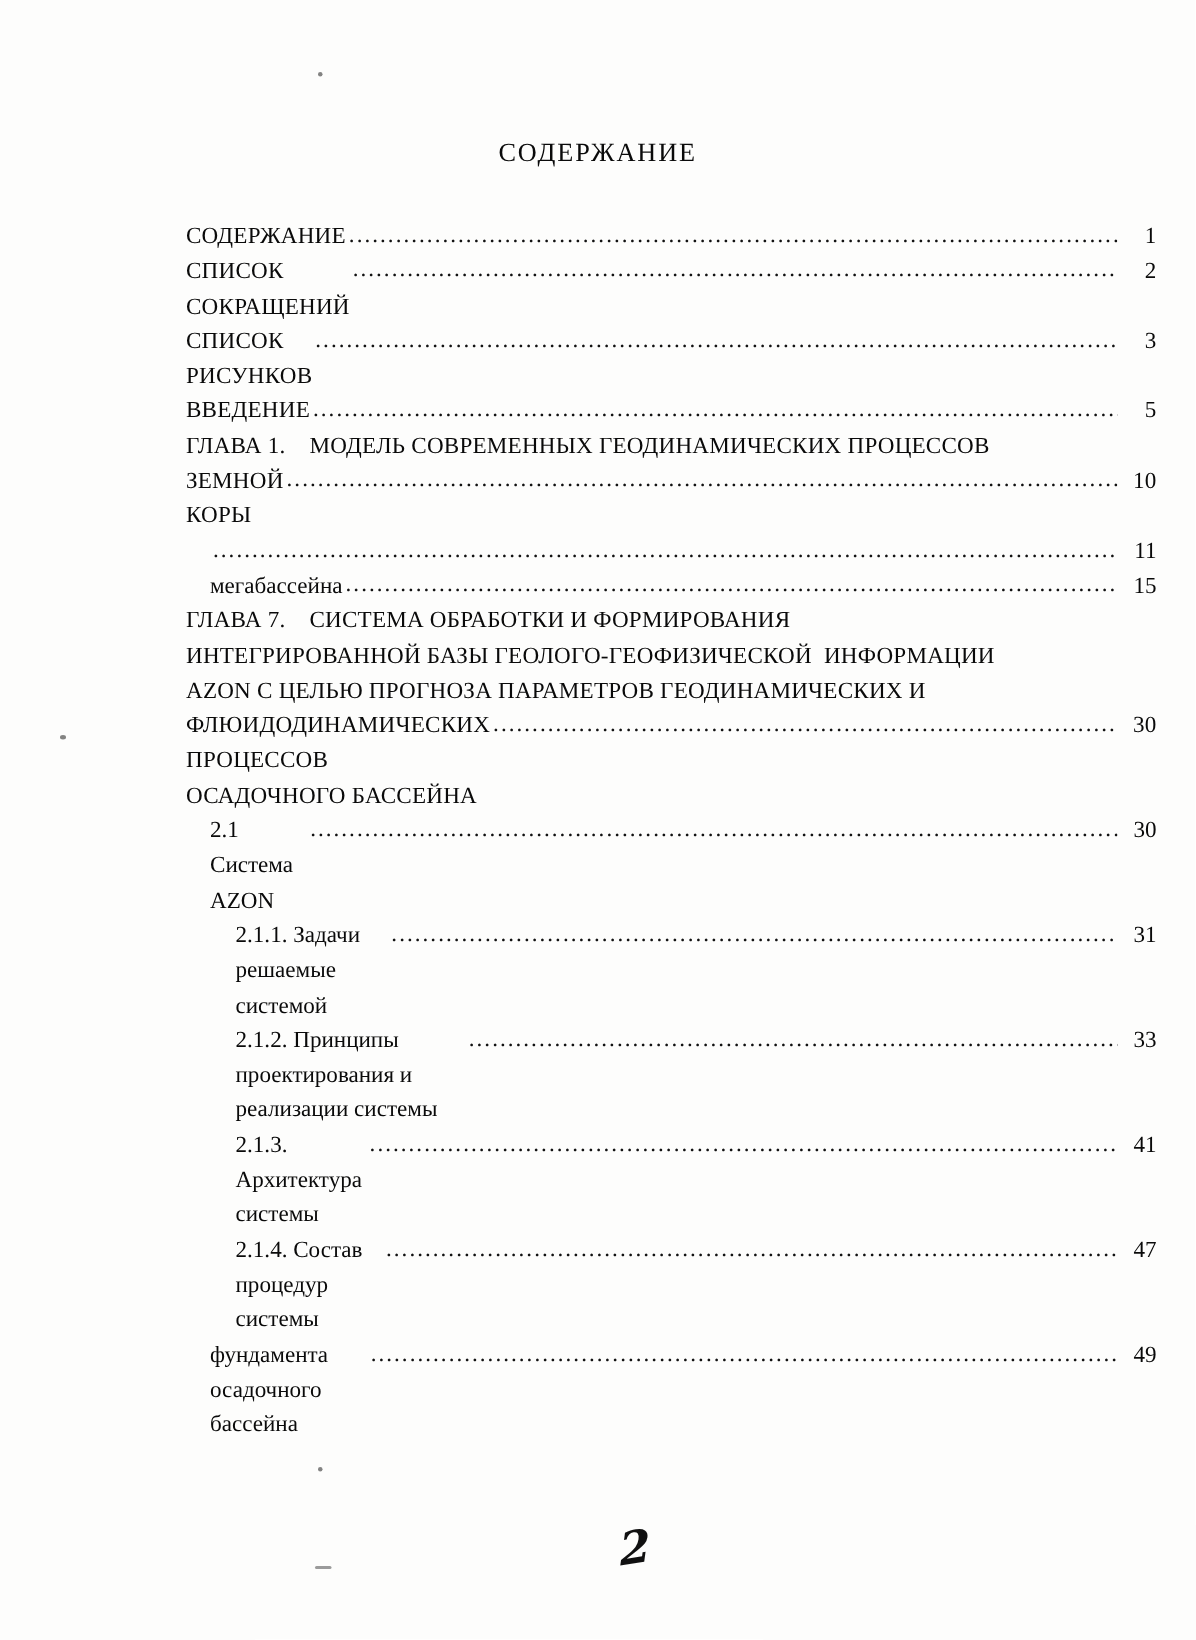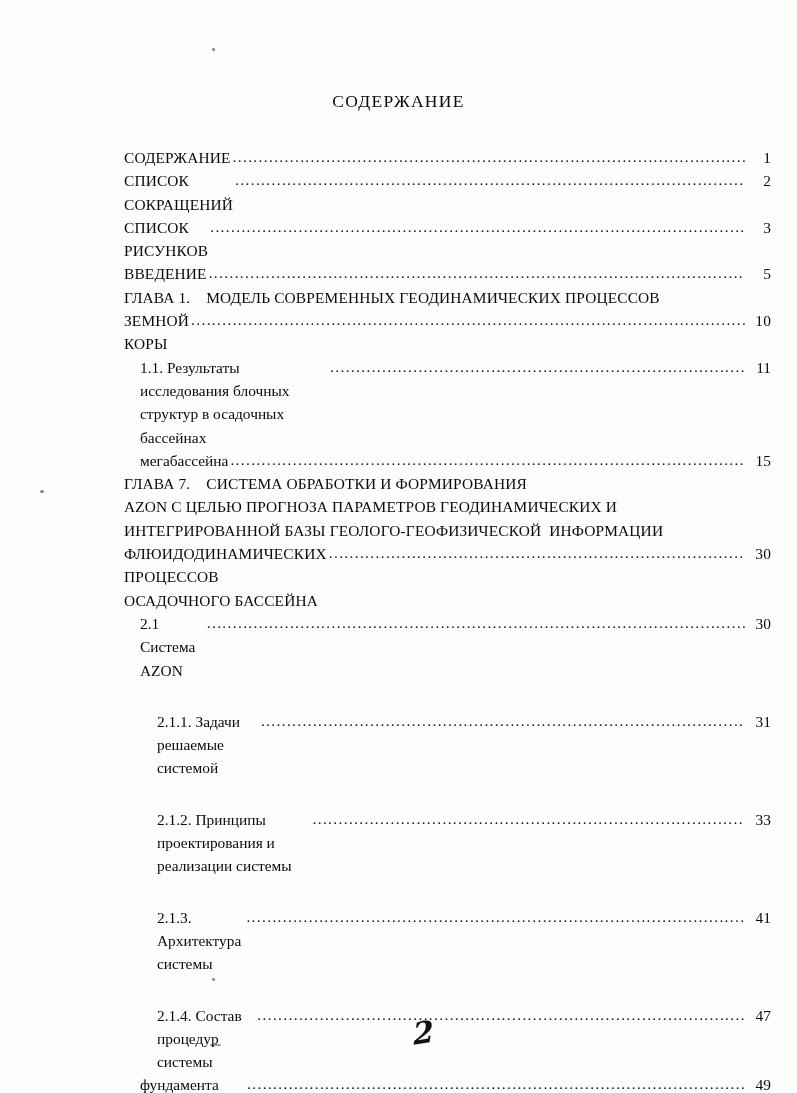--- a/index.html
+++ b/index.html
@@ -92,21 +92,21 @@
     display: block;
   }
   .toc-entry .wrap-lines .wl {
     display: block;
     white-space: pre-wrap;
   }
 
   
   .lvl-0 { margin-left: 0px; }
   .lvl-1 { margin-left: 16px; }
-  .lvl-2 { margin-left: 33px; margin-top: 28px; }
+  .lvl-2 { margin-left: 33px; }
 
   .caps { letter-spacing: .15px; }
 
   #handwritten-page-number {
     position: absolute;
     left: 413px;
     top: 1018px;
     font-family: "DejaVu Serif", serif;
     font-size: 30px;
     font-style: italic;
@@ -162,37 +162,36 @@
           <span class="wl">ГЛАВА 1.    МОДЕЛЬ СОВРЕМЕННЫХ ГЕОДИНАМИЧЕСКИХ ПРОЦЕССОВ</span>
         </div>
         <div class="row">
           <span class="label">ЗЕМНОЙ КОРЫ</span>
           <span class="leader" aria-hidden="true">........................................................................................................................................................................................................</span>
           <span class="page">10</span>
         </div>
       </div>
       <div class="toc-entry lvl-1">
         <div class="row">
-          <span class="label">1.1. Результаты исследования блочных структур в осадочных бассейнах</span>
           <span class="leader" aria-hidden="true">........................................................................................................................................................................................................</span>
           <span class="page">11</span>
         </div>
       </div>
       <div class="toc-entry lvl-1">
         <div class="row">
           <span class="label">мегабассейна</span>
           <span class="leader" aria-hidden="true">........................................................................................................................................................................................................</span>
           <span class="page">15</span>
         </div>
       </div>
       <div class="toc-entry lvl-0 caps">
         <div class="wrap-lines">
           <span class="wl">ГЛАВА 7.    СИСТЕМА ОБРАБОТКИ И ФОРМИРОВАНИЯ</span>
+          <span class="wl">ИНТЕГРИРОВАННОЙ БАЗЫ ГЕОЛОГО-ГЕОФИЗИЧЕСКОЙ  ИНФОРМАЦИИ</span>
           <span class="wl">AZON С ЦЕЛЬЮ ПРОГНОЗА ПАРАМЕТРОВ ГЕОДИНАМИЧЕСКИХ И</span>
-          <span class="wl">ИНТЕГРИРОВАННОЙ БАЗЫ ГЕОЛОГО-ГЕОФИЗИЧЕСКОЙ  ИНФОРМАЦИИ</span>
         </div>
         <div class="row">
           <span class="label">ФЛЮИДОДИНАМИЧЕСКИХ  ПРОЦЕССОВ ОСАДОЧНОГО БАССЕЙНА</span>
           <span class="leader" aria-hidden="true">........................................................................................................................................................................................................</span>
           <span class="page">30</span>
         </div>
       </div>
       <div class="toc-entry lvl-1">
         <div class="row">
           <span class="label">2.1 Система AZON</span>

